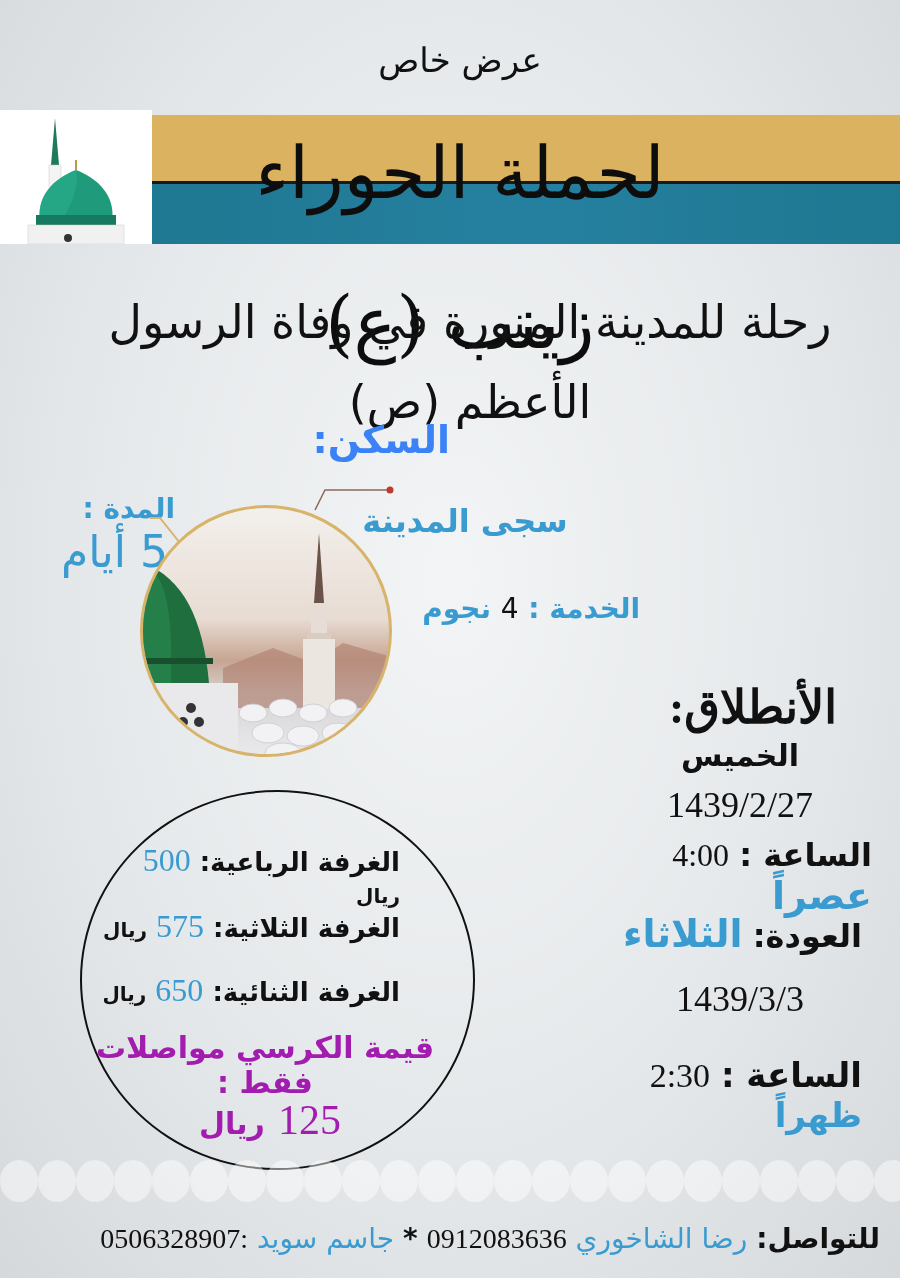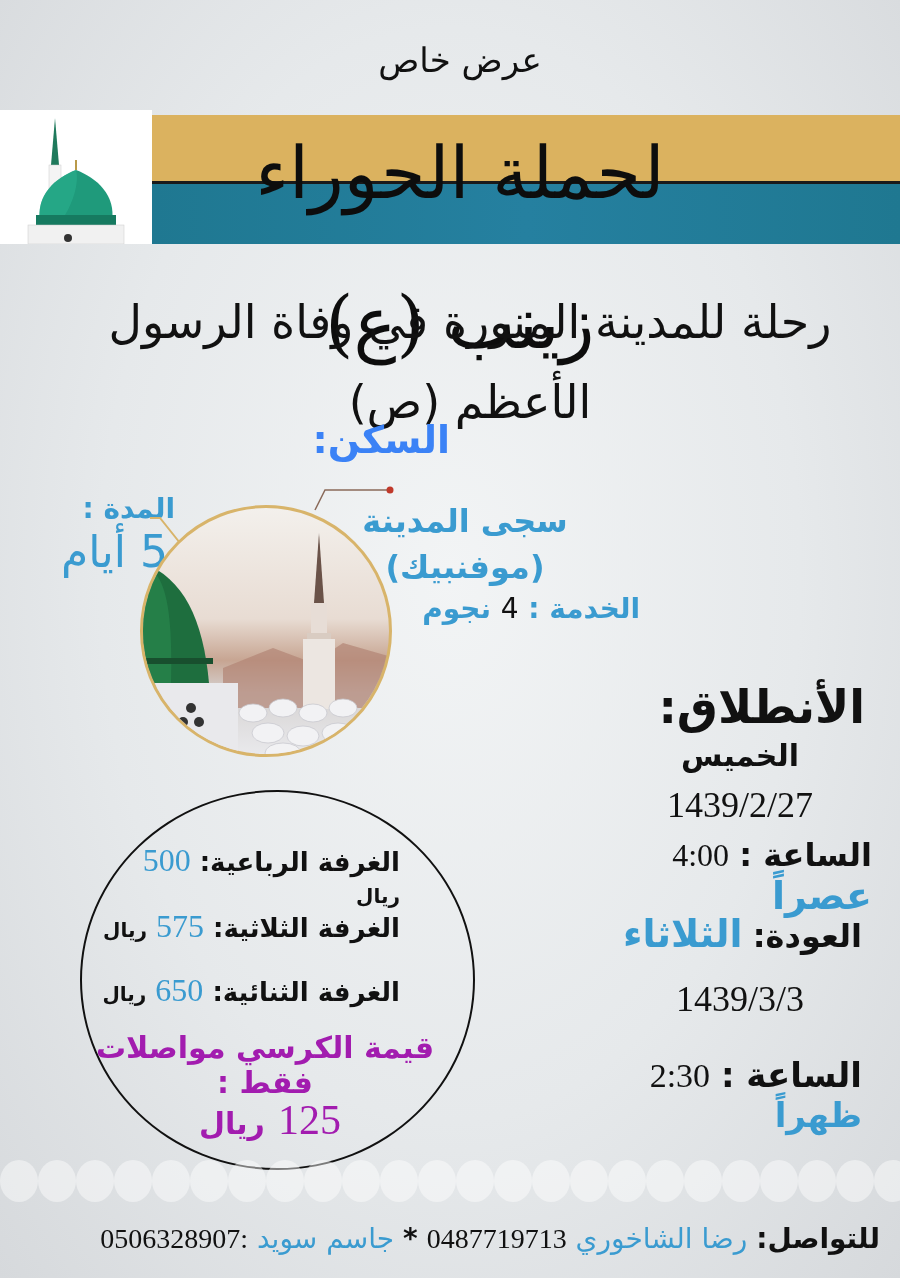--- a/index.html
+++ b/index.html
@@ -31,21 +31,21 @@
   .ayyam{top:526px;left:18px;width:150px;text-align:right;font-size:44px;color:#3a9bd0;font-weight:normal;}
   .hotel{top:498px;left:360px;width:210px;text-align:center;font-size:32px;color:#3a9bd0;line-height:46px;}
   .service{top:592px;left:400px;width:240px;text-align:right;font-size:28px;color:#3a9bd0;}
   .service .num{color:#111;font-weight:normal;}
 
   
   .photo{top:505px;left:140px;width:252px;height:252px;border-radius:50%;border:3px solid #d8b46a;overflow:hidden;
     box-sizing:border-box;background:linear-gradient(180deg,#f3f0ec 0%,#e8dcd3 45%,#c7a592 62%,#d6d3d2 75%,#e9e9ec 100%);}
 
   
-  .depart-h{top:680px;left:600px;width:265px;text-align:right;font-size:46px;}
+  .depart-h{top:680px;left:572px;width:265px;text-align:right;font-size:46px;font-family:Liberation Serif, serif;}
   .day1{top:738px;left:640px;width:200px;text-align:center;font-size:30px;}
   .date1{top:784px;left:640px;width:200px;text-align:center;font-size:36px;}
   .time1{top:836px;left:600px;width:272px;text-align:right;font-size:32px;}
   .ret{top:912px;left:600px;width:262px;text-align:right;font-size:32px;}
   .date2{top:978px;left:620px;width:240px;text-align:center;font-size:36px;}
   .time2{top:1055px;left:600px;width:262px;text-align:right;font-size:34px;}
 
   
   .price-circle{top:790px;left:80px;width:395px;height:380px;border-radius:50%;border:2px solid #111;box-sizing:border-box;}
   .prow{left:100px;width:300px;text-align:right;font-size:26px;}
@@ -90,21 +90,20 @@
 <div class="abs ayyam rtl">5 أيام</div>
 
 <svg class="abs" style="top:485px;left:150px;" width="250" height="60">
   <polyline points="0,33 10,33 30,58" fill="none" stroke="#d8b46a" stroke-width="2"></polyline>
   <polyline points="240,5 175,5 165,25" fill="none" stroke="#8a6a5a" stroke-width="1.5"></polyline>
   <circle cx="240" cy="5" r="3.5" fill="#c0392b"></circle>
 </svg>
 
 <div class="abs hotel lbl rtl">
   <div>سجى المدينة</div>
-  <div>(موفنبيك)</div>
 </div>
 <div class="abs service lbl rtl">
   <span>الخدمة :</span>
   <span class="num">4</span>
   <span>نجوم</span>
 </div>
 
 <div class="abs photo">
   <svg width="252" height="252" viewBox="0 0 252 252">
 
@@ -203,17 +202,17 @@
     <div class="dot"></div>
   <div class="dot"></div>
     <div class="dot"></div>
     <div class="dot"></div>
     <div class="dot"></div>
 </div>
 
 <div class="abs contact rtl">
   <span class="kufi">للتواصل:</span>
   <span class="blue name">رضا الشاخوري</span>
-  <span class="serif">0487719713</span>
+  <span class="serif">0912083636</span>
   <span class="kufi">*</span>
   <span class="blue name">جاسم سويد</span>
   <span class="serif">:0506328907</span>
 </div>
 
 </body></html>

